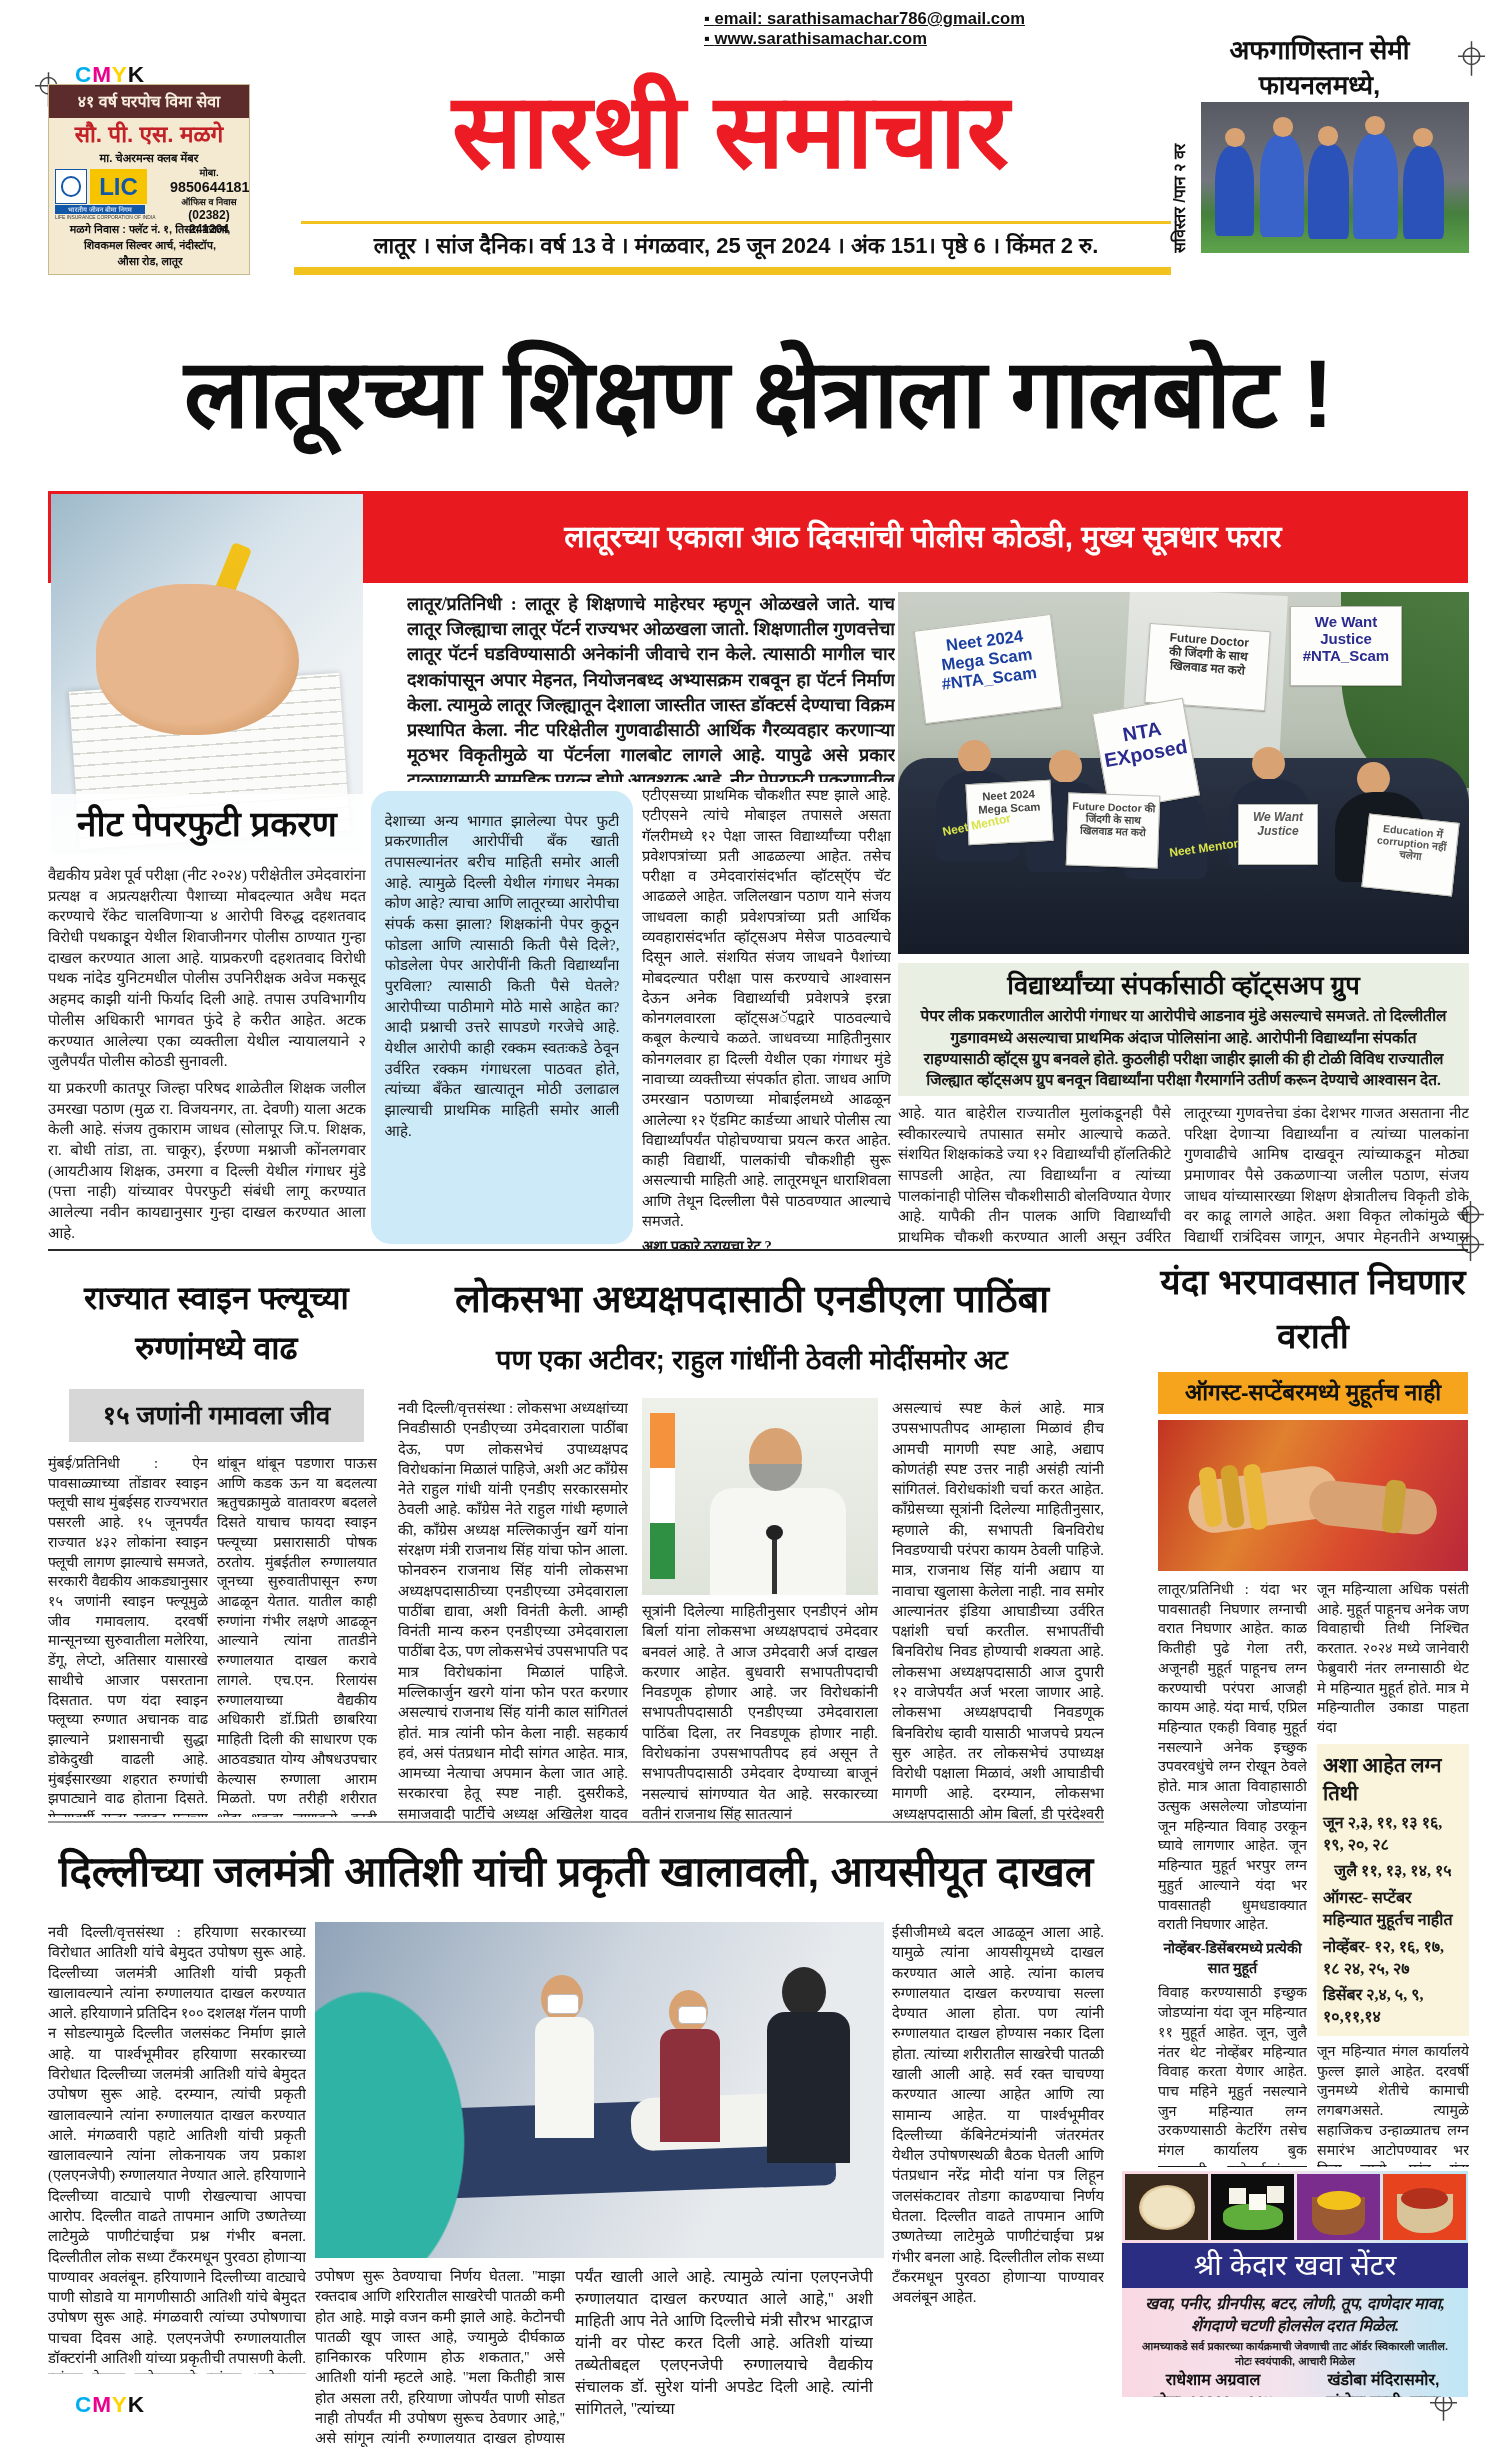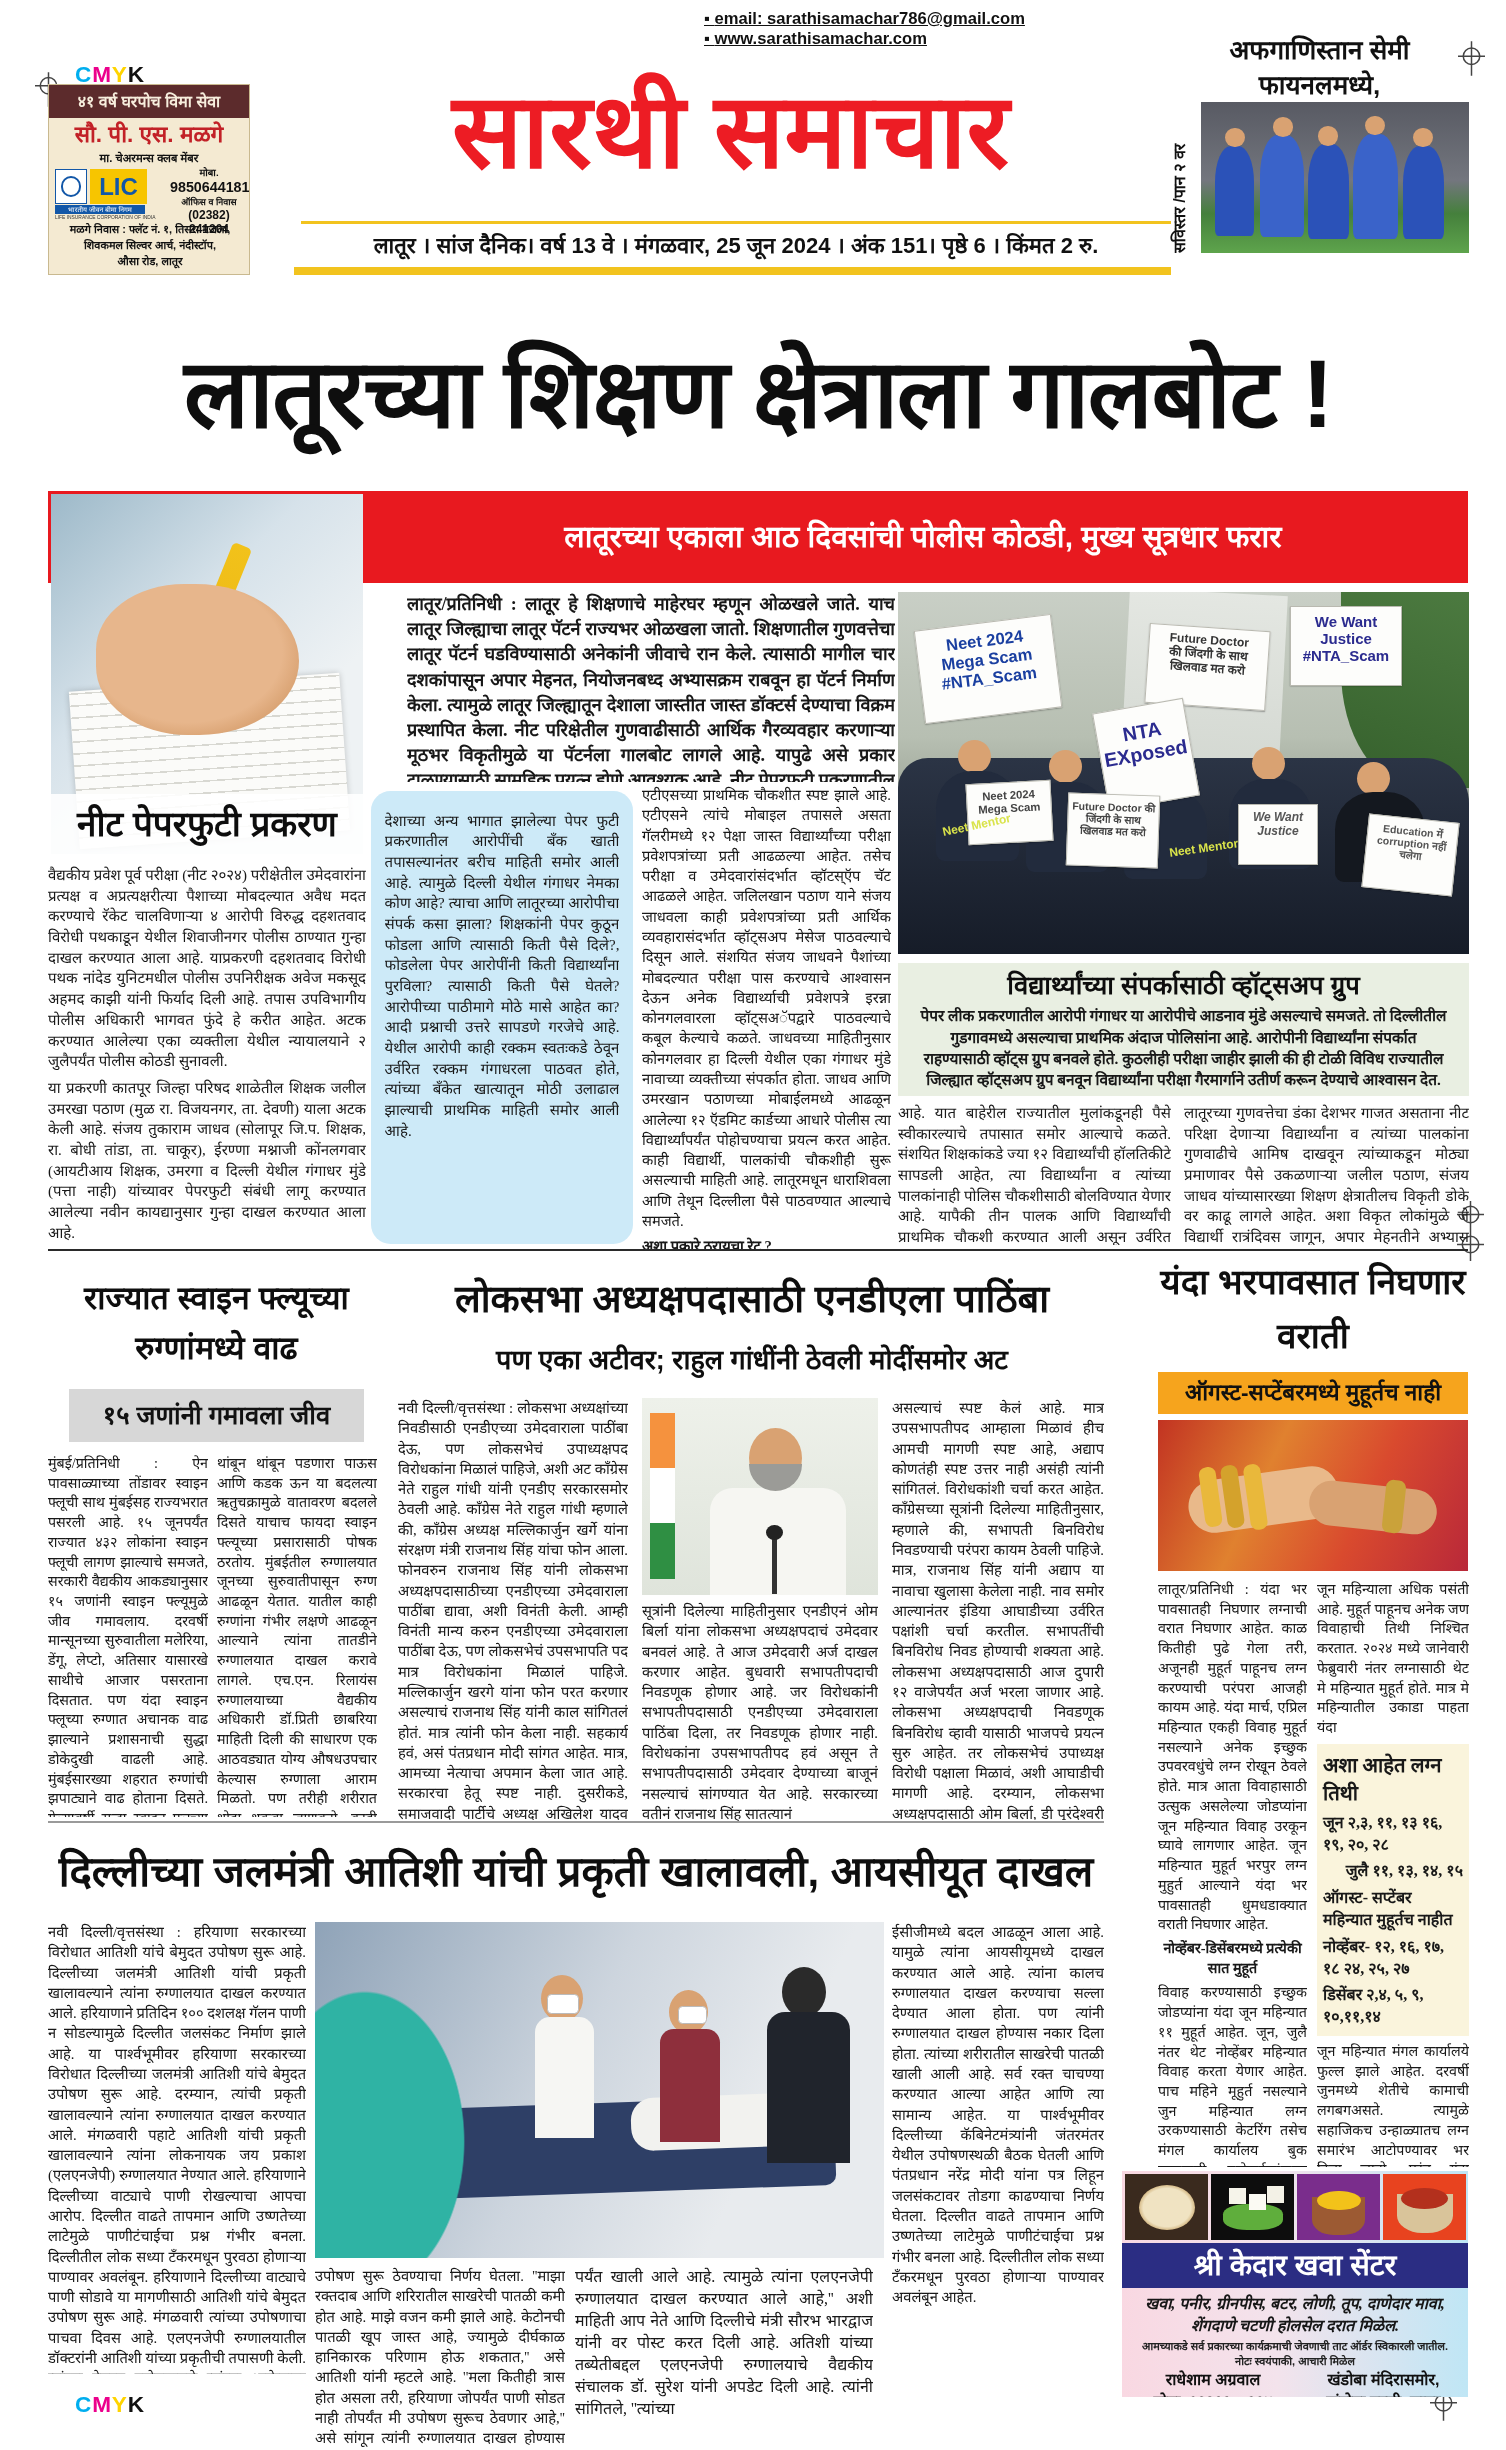--- a/index.html
+++ b/index.html
@@ -222,21 +222,21 @@
   <div class="abs body-col" style="left:1158px;top:1580px;width:149px;height:587px;font-size:14.3px">
     <div>लातूर/प्रतिनिधी : यंदा भर पावसातही निघणार लग्नाची वरात निघणार आहेत. काळ कितीही पुढे गेला तरी, अजूनही मुहूर्त पाहूनच लग्न करण्याची परंपरा आजही कायम आहे. यंदा मार्च, एप्रिल महिन्यात एकही विवाह मुहूर्त नसल्याने अनेक इच्छुक उपवरवधुंचे लग्न रोखून ठेवले होते. मात्र आता विवाहासाठी उत्सुक असलेल्या जोडप्यांना जून महिन्यात विवाह उरकून घ्यावे लागणार आहेत. जून महिन्यात मुहूर्त भरपुर लग्न मुहुर्त आल्याने यंदा भर पावसातही धुमधडाक्यात वराती निघणार आहेत.</div>
     <div class="bold ctr" style="margin:4.5px 0">नोव्हेंबर-डिसेंबरमध्ये प्रत्येकी सात मुहूर्त</div>
     <div>विवाह करण्यासाठी इच्छुक जोडप्यांना यंदा जून महिन्यात ११ मुहूर्त आहेत. जून, जुलै नंतर थेट नोव्हेंबर महिन्यात विवाह करता येणार आहेत. पाच महिने मूहुर्त नसल्याने जुन महिन्यात लग्न उरकण्यासाठी केटरिंग तसेच मंगल कार्यालय बुक करण्याची नातेवाईकांकडून धावपळ सुरू आहे. जोडप्यांची</div>
   </div>
   <div class="abs body-col" style="left:1317px;top:1580px;width:152px;height:587px;font-size:14.3px">
     <div>जून महिन्याला अधिक पसंती आहे. मुहूर्त पाहूनच अनेक जण विवाहाची तिथी निश्चित करतात. २०२४ मध्ये जानेवारी फेब्रुवारी नंतर लग्नासाठी थेट मे महिन्यात मुहूर्त होते. मात्र मे महिन्यातील उकाडा पाहता यंदा</div>
     <div style="background:#faf4dc;padding:7.5px 6px;margin:6px 0">
       <div class="bold" style="font-size:20.3px;text-align:left">अशा आहेत लग्न तिथी</div>
       <div class="bold" style="font-size:16px;margin-top:4.5px;text-align:left">जून २,३, ११, १३ १६, १९, २०, २८</div>
-      <div class="bold" style="font-size:16px;margin-top:4.5px;text-align:right">जुलै ११, १३, १४, १५</div>
+      <div class="bold" style="font-size:16px;margin-top:4.5px;text-align:center">जुलै ११, १३, १४, १५</div>
       <div class="bold" style="font-size:16px;margin-top:4.5px;text-align:left">ऑगस्ट- सप्टेंबर महिन्यात मुहूर्तच नाहीत</div>
       <div class="bold" style="font-size:16px;margin-top:4.5px;text-align:left">नोव्हेंबर- १२, १६, १७, १८ २४, २५, २७</div>
       <div class="bold" style="font-size:16px;margin-top:4.5px;text-align:left">डिसेंबर २,४, ५, ९, १०,११,१४</div>
     </div>
     <div>जून महिन्यात मंगल कार्यालये फुल्ल झाले आहेत. दरवर्षी जुनमध्ये शेतीचे कामाची लगबगअसते. त्यामुळे सहाजिकच उन्हाळ्यातच लग्न समारंभ आटोपण्यावर भर दिला जातो. परंतु यंदा उन्हाळ्यात मूहुर्त कमी होते. त्यातच अनेक जण निवडणुकीतही व्यस्त होते. आता जून महिन्यात लग्न तिथी असल्याने भर पावसाळ्यात लग्नाचे बार उडणार आहेत.</div>
   </div>
 
   <div class="abs" style="left:48px;top:1821px;width:1056px;height:1.5px;background:#9a9a9a"></div>
   <div class="abs ctr nowrap headline" style="left:48px;top:1830px;width:1056px;height:83px;font-size:42px;line-height:83px;font-weight:700">दिल्लीच्या जलमंत्री आतिशी यांची प्रकृती खालावली, आयसीयूत दाखल</div>
   <div class="abs body-col" style="left:48px;top:1922px;width:258px;height:452px;font-size:14.7px">नवी दिल्ली/वृत्तसंस्था : हरियाणा सरकारच्या विरोधात आतिशी यांचे बेमुदत उपोषण सुरू आहे. दिल्लीच्या जलमंत्री आतिशी यांची प्रकृती खालावल्याने त्यांना रुग्णालयात दाखल करण्यात आले. हरियाणाने प्रतिदिन १०० दशलक्ष गॅलन पाणी न सोडल्यामुळे दिल्लीत जलसंकट निर्माण झाले आहे. या पार्श्वभूमीवर हरियाणा सरकारच्या विरोधात दिल्लीच्या जलमंत्री आतिशी यांचे बेमुदत उपोषण सुरू आहे. दरम्यान, त्यांची प्रकृती खालावल्याने त्यांना रुग्णालयात दाखल करण्यात आले. मंगळवारी पहाटे आतिशी यांची प्रकृती खालावल्याने त्यांना लोकनायक जय प्रकाश (एलएनजेपी) रुग्णालयात नेण्यात आले. हरियाणाने दिल्लीच्या वाट्याचे पाणी रोखल्याचा आपचा आरोप. दिल्लीत वाढते तापमान आणि उष्णतेच्या लाटेमुळे पाणीटंचाईचा प्रश्न गंभीर बनला. दिल्लीतील लोक सध्या टँकरमधून पुरवठा होणाऱ्या पाण्यावर अवलंबून. हरियाणाने दिल्लीच्या वाट्याचे पाणी सोडावे या मागणीसाठी आतिशी यांचे बेमुदत उपोषण सुरू आहे. मंगळवारी त्यांच्या उपोषणाचा पाचवा दिवस आहे. एलएनजेपी रुग्णालयातील डॉक्टरांनी आतिशी यांच्या प्रकृतीची तपासणी केली. त्यांच्या बेमुदत उपोषणामुळे त्यांच्या आरोग्यावर विपरीत परिणाम होत असल्याचे सांगत डॉक्टरांनी त्यांना कालच रुग्णालयात दाखल करण्याचा सल्ला दिला होता. दरम्यान, आतिशी यांनी मात्र त्यांचे बेमुदत</div>
@@ -268,21 +268,21 @@
       <div class="abs" style="left:56px;top:12px;width:16.6px;height:16.6px;background:#f3f1e6"></div>
     </div>
     <div class="abs photo" style="left:175px;top:3px;width:83px;height:66px;background:#7a2d8c">
       <div class="abs" style="left:15px;top:22.6px;width:53px;height:38px;background:#9c5a33;border-radius:0 0 40% 40%"></div>
       <div class="abs" style="left:19.6px;top:16.6px;width:44px;height:19.6px;background:#f2c21a;border-radius:50%"></div>
     </div>
     <div class="abs photo" style="left:261px;top:3px;width:83px;height:66px;background:#e8431f">
       <div class="abs" style="left:13.6px;top:19.6px;width:56px;height:39px;background:#d9c49a;border-radius:0 0 45% 45%"></div>
       <div class="abs" style="left:18px;top:13.6px;width:47px;height:21px;background:#b3301d;border-radius:50%"></div>
     </div>
-    <div class="ctr nowrap" style="position:absolute;left:0;top:72px;width:346px;height:45px;background:#2b2d83;color:#fff;font-weight:700;font-size:29px;line-height:45px;overflow:hidden">श्री केदार खवा सेंटर</div>
+    <div class="ctr nowrap" style="position:absolute;left:0;top:72px;width:346px;height:45px;background:#2b2d83;color:#fff;font-weight:400;font-size:29px;line-height:45px;overflow:hidden">श्री केदार खवा सेंटर</div>
     <div class="ctr pre bold serif" style="position:absolute;left:4.5px;top:122px;width:337px;font-size:16px;font-style:italic;line-height:1.35;color:#171717">खवा, पनीर, ग्रीनपीस, बटर, लोणी, तूप, दाणेदार मावा,
 शेंगदाणे चटणी होलसेल दरात मिळेल.</div>
     <div class="ctr bold" style="position:absolute;left:4.5px;top:167px;width:337px;font-size:11px;color:#222">आमच्याकडे सर्व प्रकारच्या कार्यक्रमाची जेवणाची ताट ऑर्डर स्विकारली जातील.</div>
     <div class="ctr" style="position:absolute;left:4.5px;top:182px;width:337px;font-size:11px;font-weight:bold;color:#222">नोटः स्वयंपाकी, आचारी मिळेल</div>
     <div class="abs ctr" style="left:4.5px;top:197px;width:173px">
       <div class="bold" style="font-size:16px">राधेशाम अग्रवाल</div>
       <div class="bold" style="font-size:16px">मोबा. ९२२६६००३९४</div>
     </div>
     <div class="abs ctr" style="left:181px;top:197px;width:161px">
       <div class="bold" style="font-size:16px">खंडोबा मंदिरासमोर,</div>

